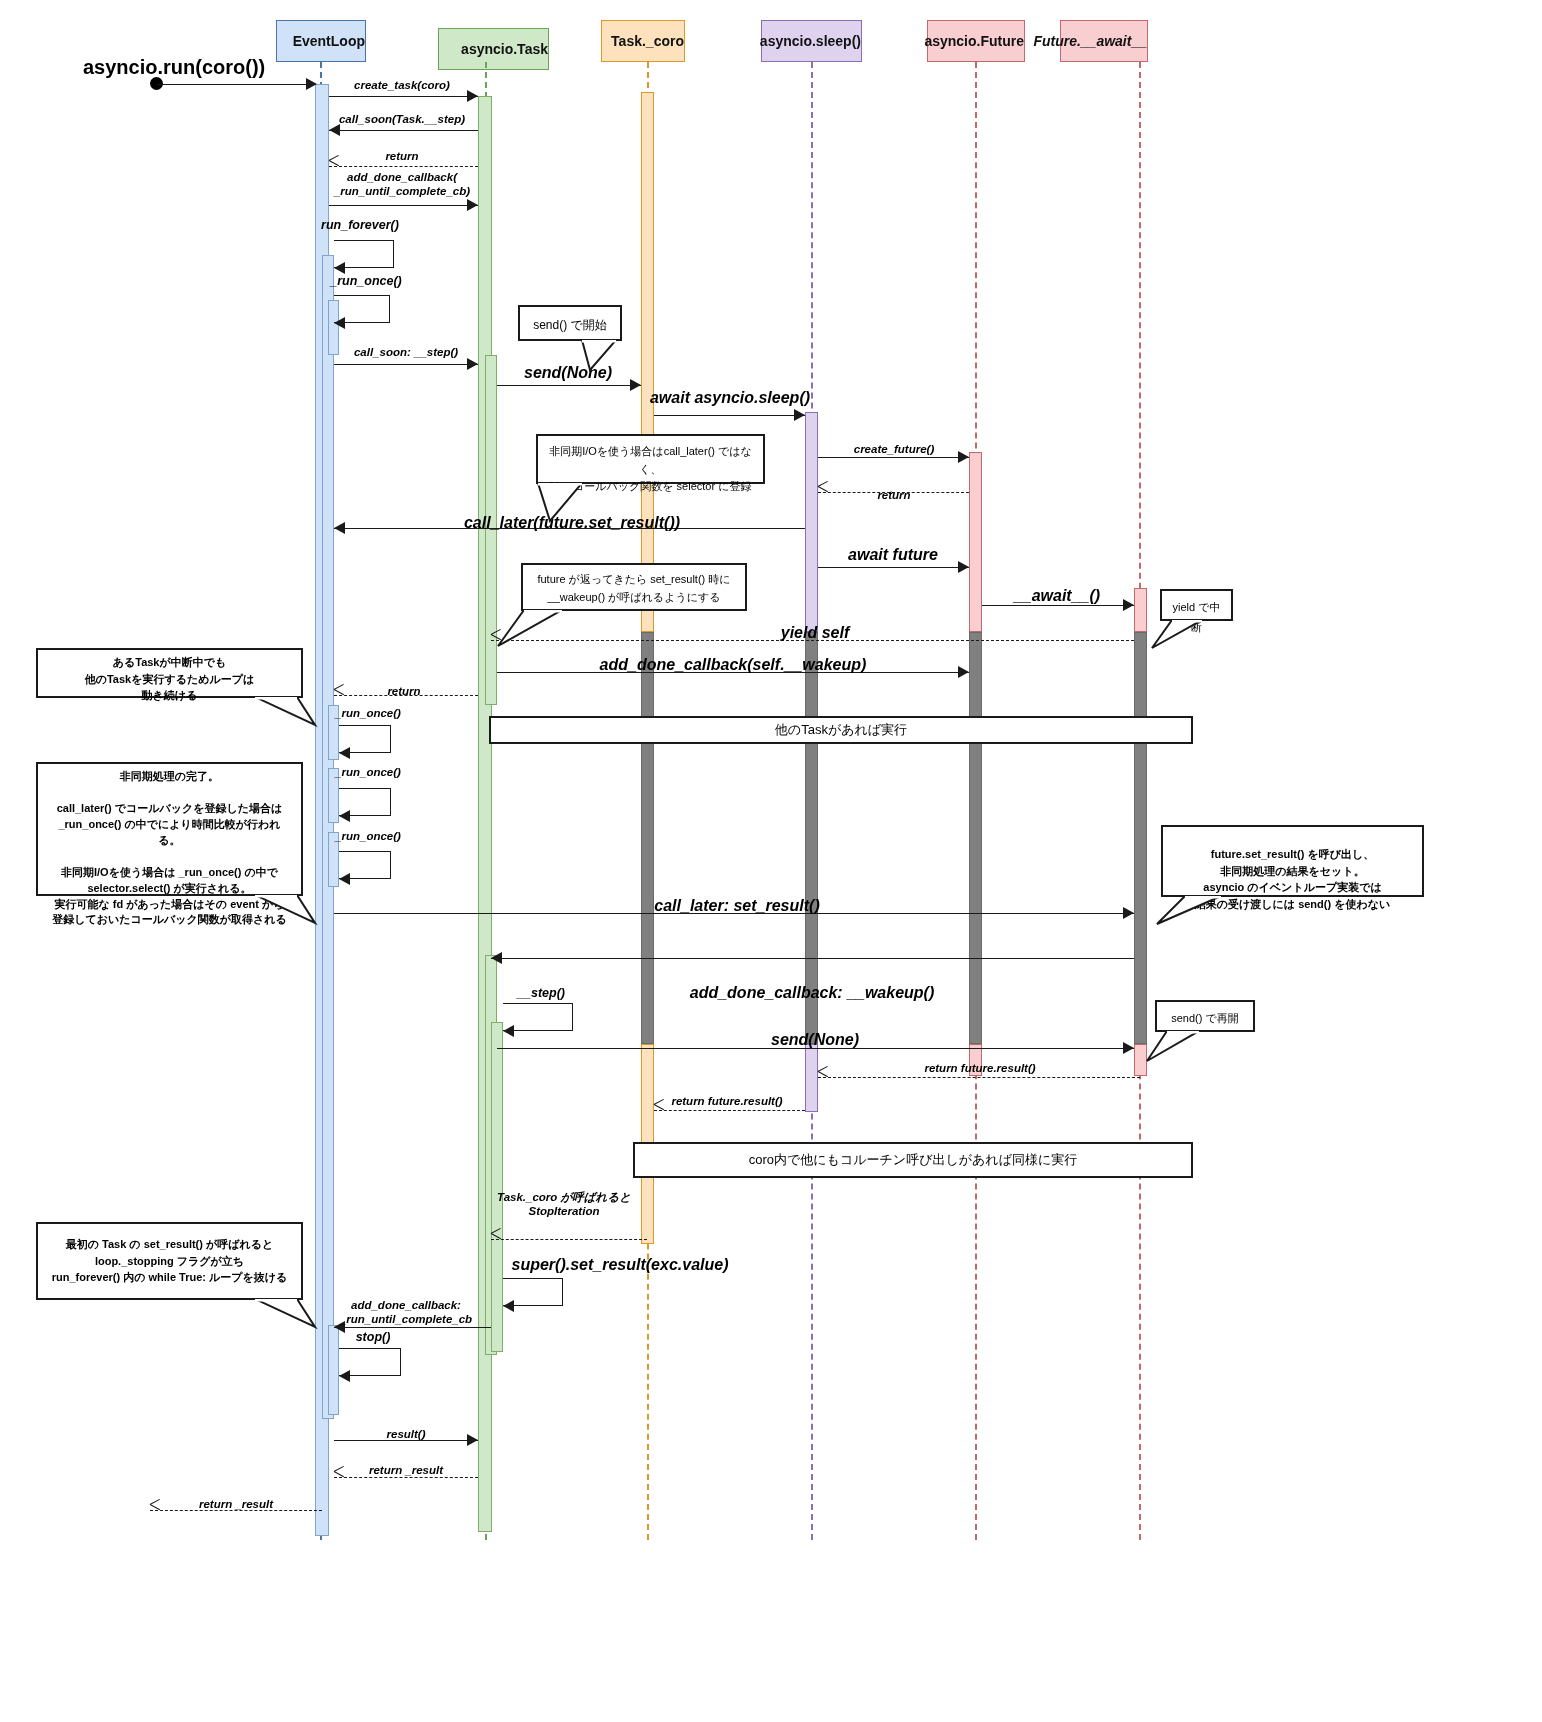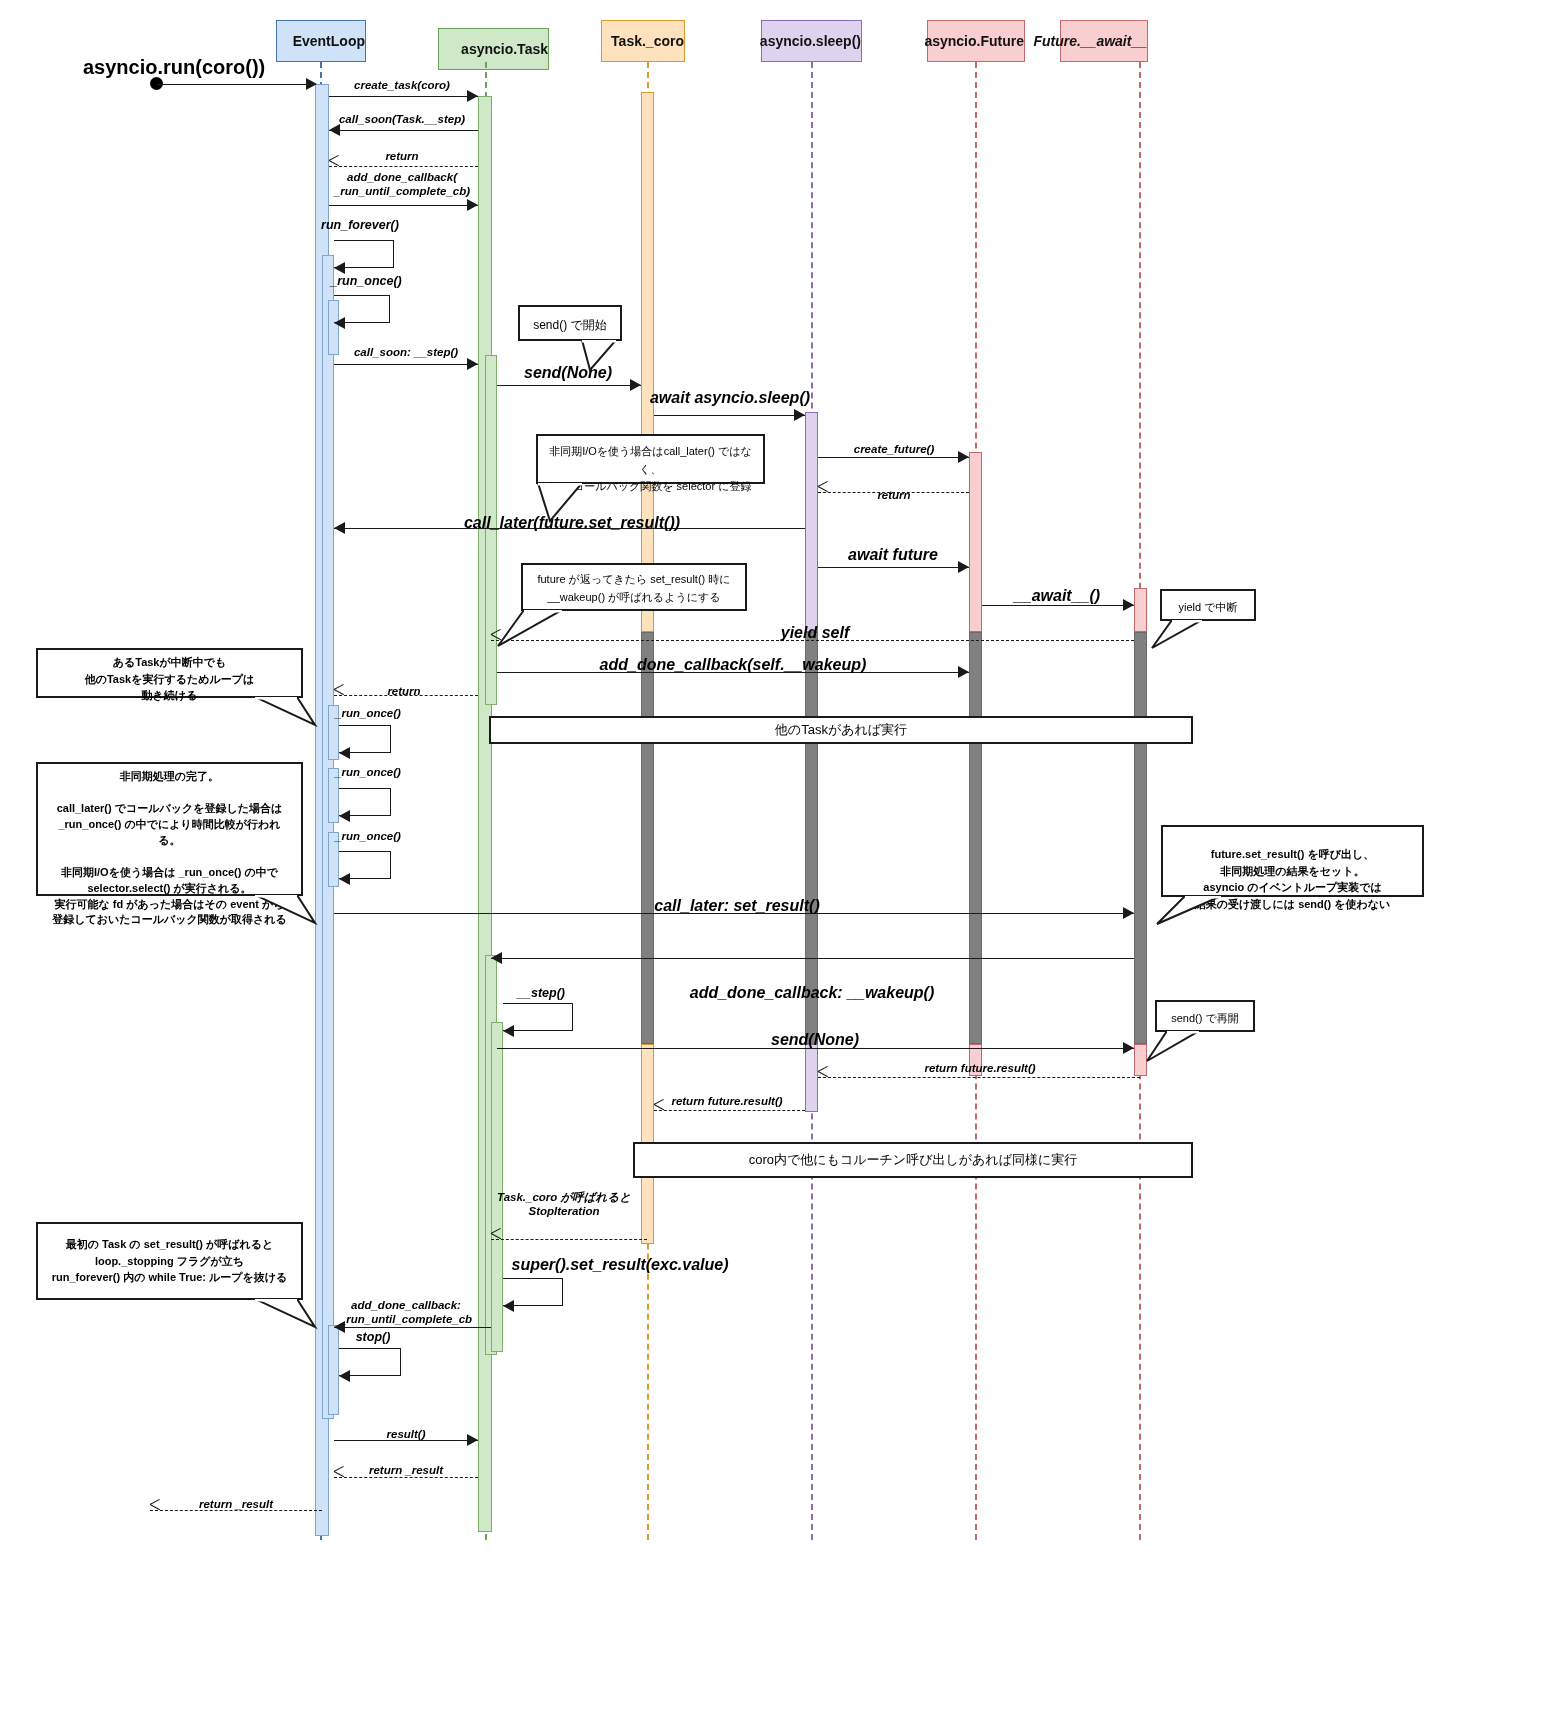--- a/index.html
+++ b/index.html
@@ -235,21 +235,21 @@
     <line x1="2" y1="1" x2="46" y2="1" stroke="#fff" stroke-width="3"></line>
   </svg>
 
   <div class="note" style="left:521px;top:563px;width:226px;height:48px;font-size:11px;line-height:1.6;padding-top:6px;">future が返ってきたら set_result() 時に
 __wakeup() が呼ばれるようにする</div>
   <svg class="tail" style="left:496px;top:610px;" width="80" height="38">
     <polygon points="28,0 66,0 2,36" fill="#fff" stroke="#1a1a1a" stroke-width="2"></polygon>
     <line x1="28" y1="1" x2="66" y2="1" stroke="#fff" stroke-width="3"></line>
   </svg>
 
-  <div class="note" style="left:1160px;top:589px;width:96px;height:32px;font-size:11px;line-height:20px;">yield で中断</div>
+  <div class="note" style="left:1160px;top:589px;width:73px;height:32px;font-size:11px;line-height:20px;">yield で中断</div>
   <svg class="tail" style="left:1150px;top:620px;" width="60" height="30">
     <polygon points="22,0 52,0 2,28" fill="#fff" stroke="#1a1a1a" stroke-width="2"></polygon>
     <line x1="22" y1="1" x2="52" y2="1" stroke="#fff" stroke-width="3"></line>
   </svg>
 
   <div class="note bold" style="left:36px;top:648px;width:267px;height:50px;font-size:11px;line-height:1.5;padding-top:4px;">あるTaskが中断中でも
 他のTaskを実行するためループは
 動き続ける</div>
   <svg class="tail" style="left:255px;top:697px;" width="70" height="32">
     <polygon points="0,0 42,0 60,28" fill="#fff" stroke="#1a1a1a" stroke-width="2"></polygon>

